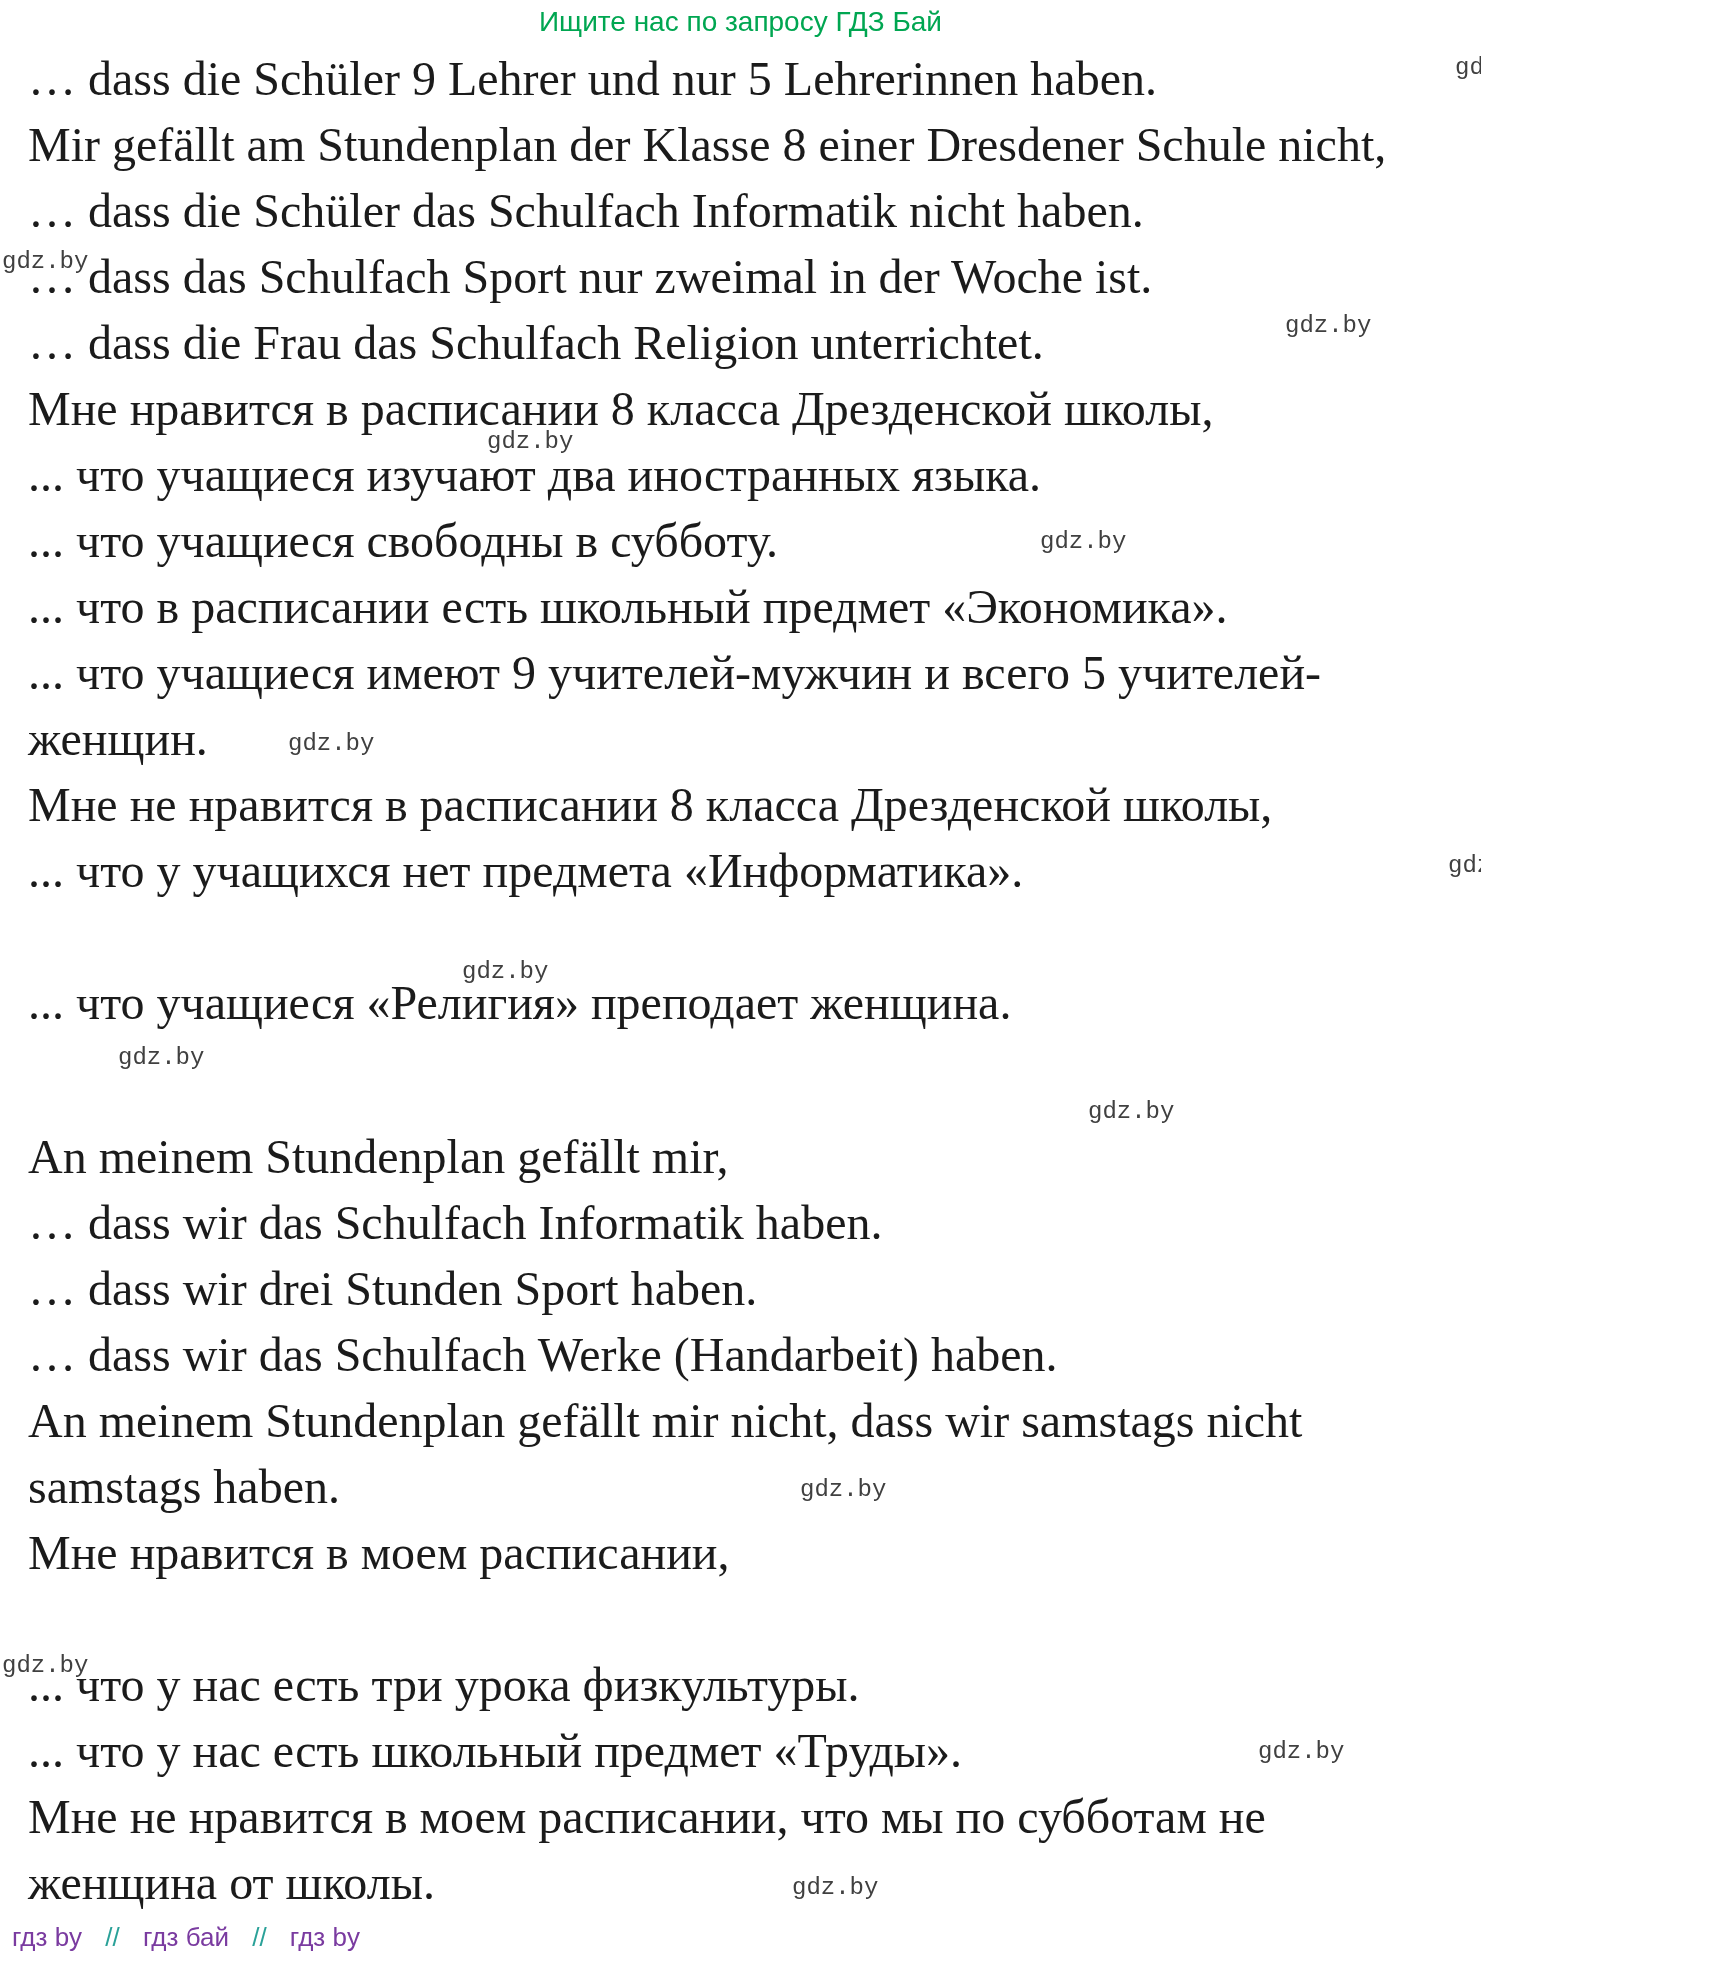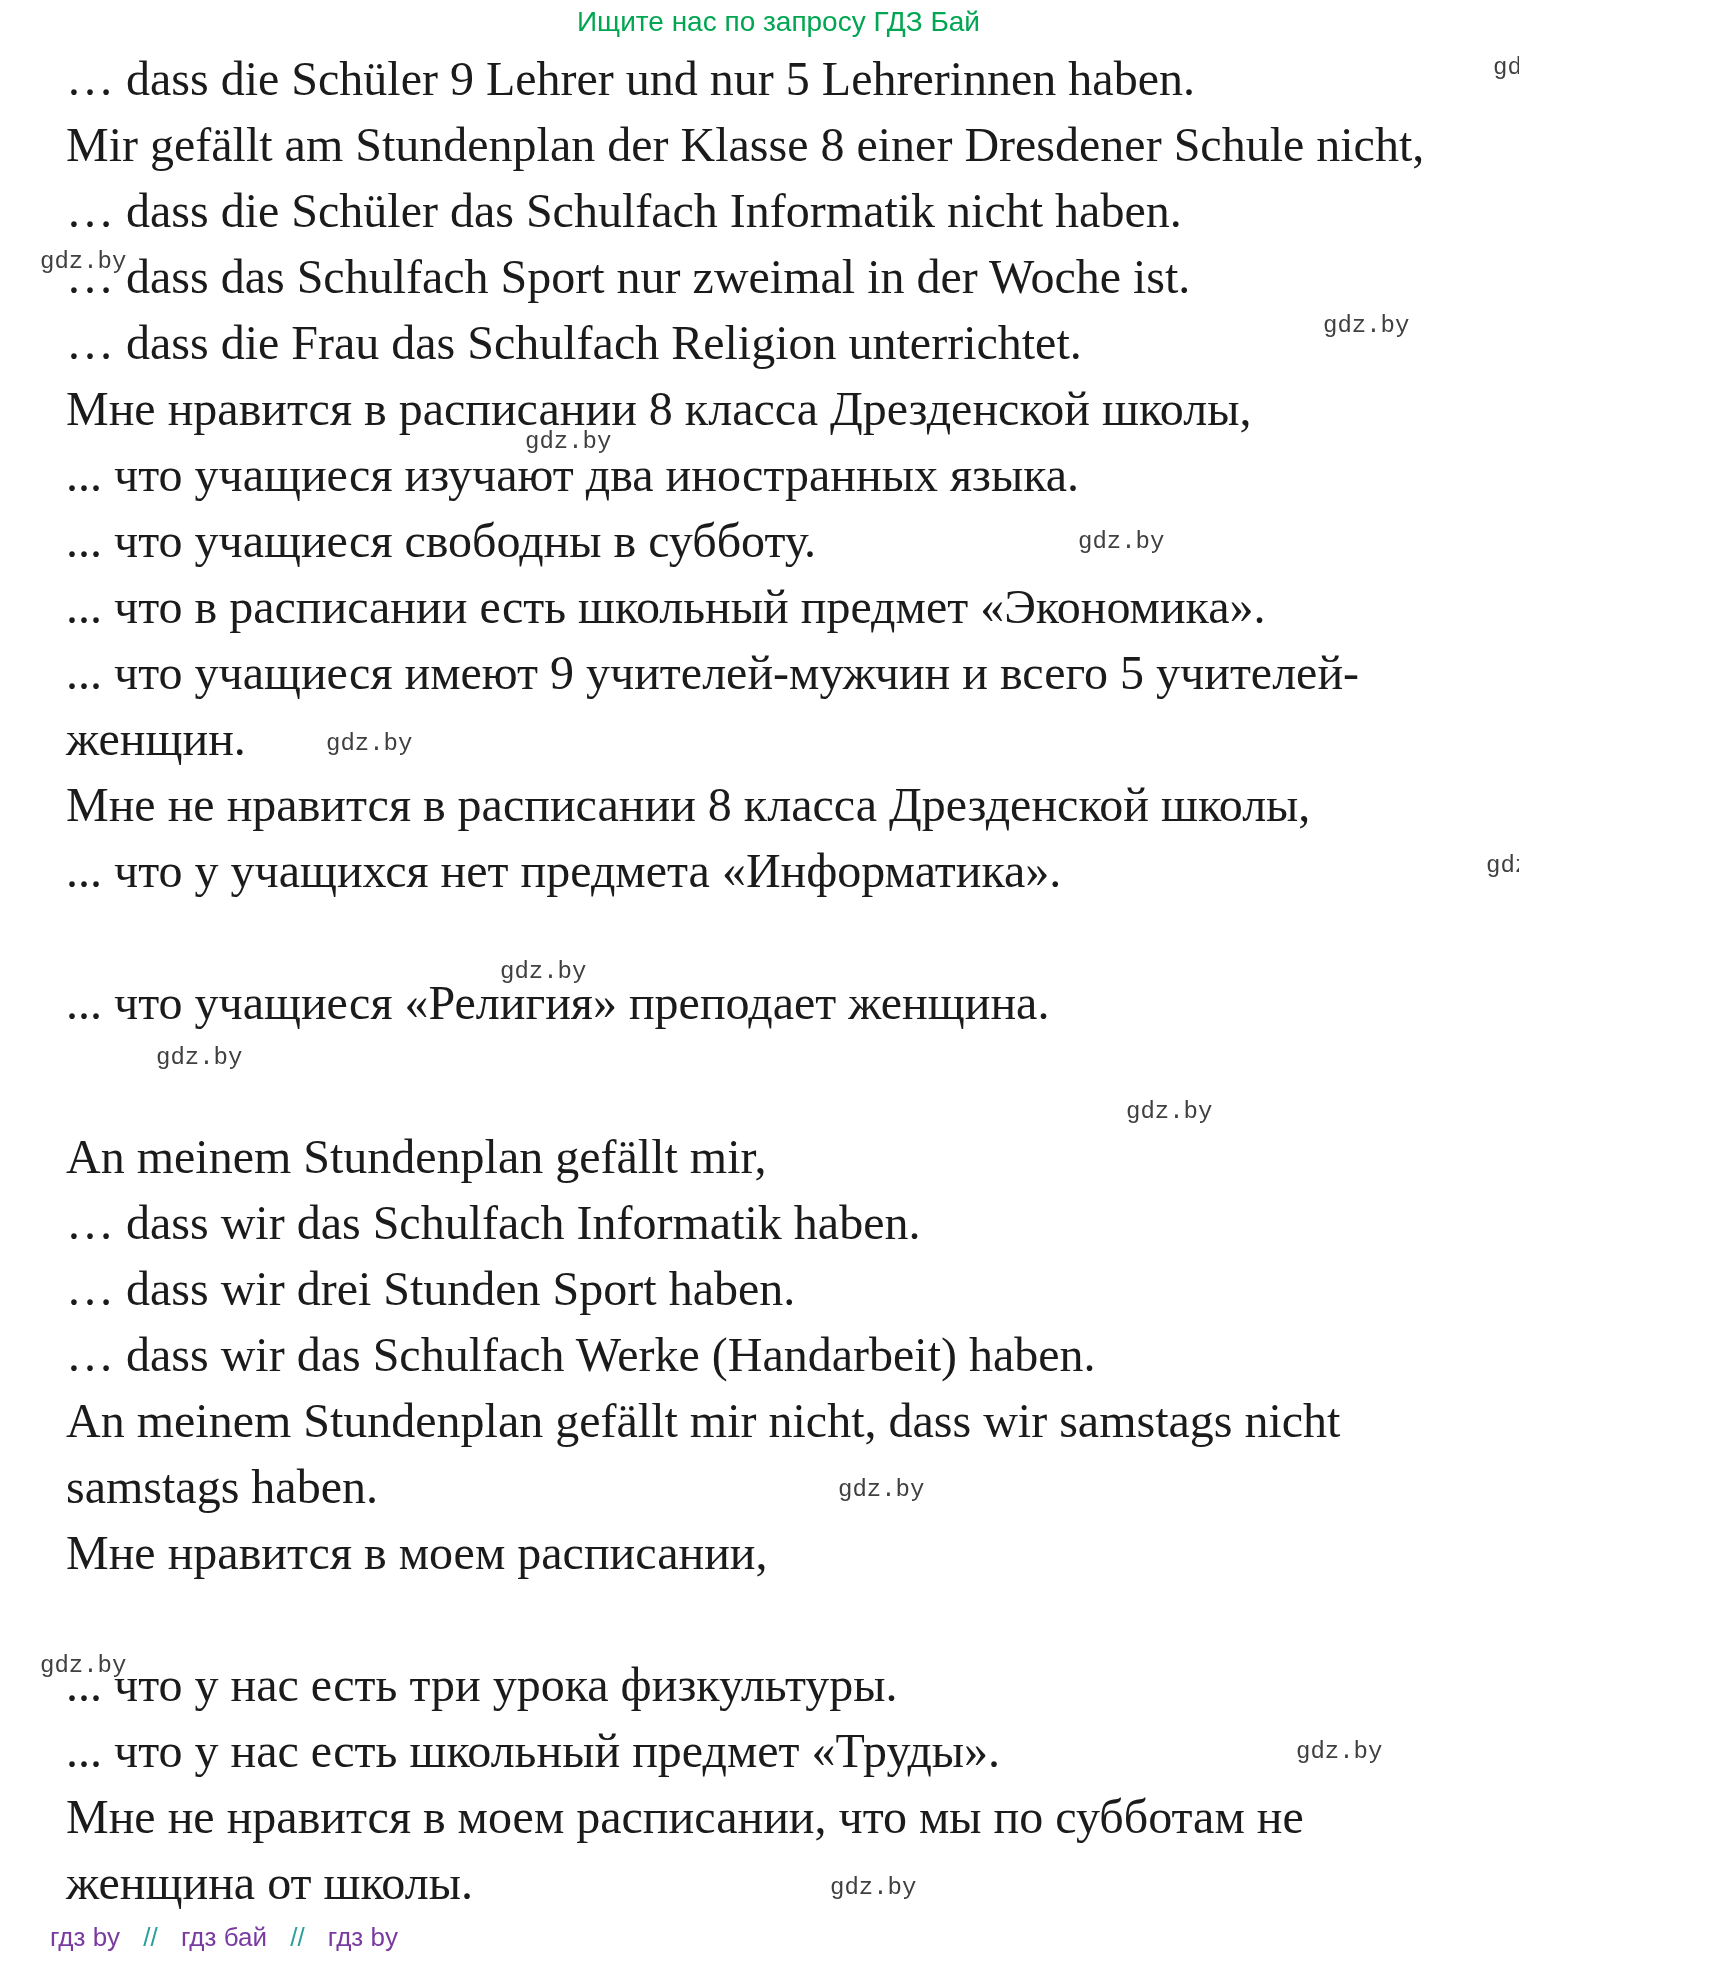--- a/index.html
+++ b/index.html
@@ -5,21 +5,20 @@
   html,body { margin:0; padding:0; background:#ffffff; }
   .page {
     position:relative;
     width:1481px;
     height:1972px;
     background:#ffffff;
     font-family:"Liberation Serif", serif;
     color:#1b1b1b;
     overflow:hidden;
     box-sizing:border-box;
-    margin-left:38px;
   }
   .promo {
     height:40px;
     padding-top:6px;
     text-align:center;
     font-family:"Liberation Sans", sans-serif;
     font-size:28px;
     font-weight:500;
     color:#00a651;
   }

